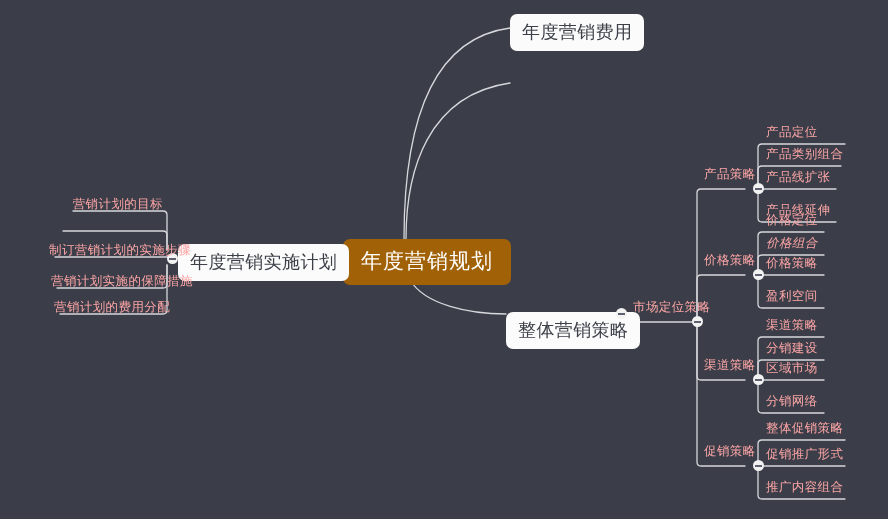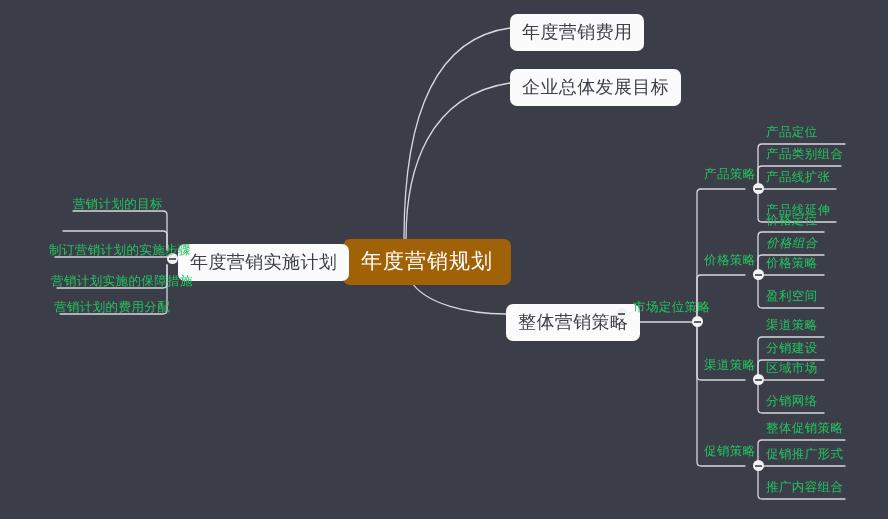--- a/index.html
+++ b/index.html
@@ -44,21 +44,21 @@
     color: #3d4049;
     border-radius: 7px;
     font-size: 18px;
     line-height: 1;
     padding: 9px 12px 10px 12px;
     text-align: center;
     letter-spacing: 0.4px;
   }
   
   .text-node {
-    color: #22c55e;
+    color: #fca5a5;
     font-size: 12.5px;
     line-height: 1;
     letter-spacing: 0.4px;
     padding: 0 4px 6px 4px;
   }
   .text-node.left { text-align: right; }
   .text-node.right { text-align: left; }
   
   .dot {
     position: absolute;
@@ -127,31 +127,30 @@
       <path d="M758,466 L758,444 Q758,440 762,440 L845,440"></path>
       <path d="M758,466 L845,466"></path>
       <path d="M758,466 L758,495 Q758,499 762,499 L845,499"></path>
 
     </g>
   </svg>
 
   <div class="node root-node" style="left:343px; top:239px;">年度营销规划</div>
 
   <div class="node box-node" style="left:510px; top:14px;">年度营销费用</div>
-  <div class="node box-node" style="left:510px; top:69px;">企业总体发展目标</div>
 
   <div class="node box-node" style="left:178px; top:244px;">年度营销实施计划</div>
   <div class="dot" style="left:167px; top:253px;"></div>
 
   <div class="node text-node left" style="left:63px; top:198px; width:104px;">营销计划的目标</div>
   <div class="node text-node left" style="left:47px; top:275px; width:120px;">营销计划实施的保障措施</div>
   <div class="node text-node left" style="left:45px; top:244px; width:122px;">制订营销计划的实施步骤</div>
   <div class="node text-node left" style="left:50px; top:301px; width:117px;">营销计划的费用分配</div>
 
-  <div class="node box-node" style="left:506px; top:304px;">整体营销策略</div>
+  <div class="node box-node" style="left:506px; top:312px;">整体营销策略</div>
   <div class="dot" style="left:616px; top:308px;"></div>
 
   <div class="node text-node right" style="left:629px; top:301px;">市场定位策略</div>
   <div class="dot" style="left:692px; top:316px;"></div>
 
   <div class="node text-node right" style="left:700px; top:168px;">产品策略</div>
   <div class="dot" style="left:753px; top:183px;"></div>
 
   <div class="node text-node right" style="left:762px; top:126px;">产品定位</div>
   <div class="node text-node right" style="left:762px; top:148px;">产品类别组合</div>

